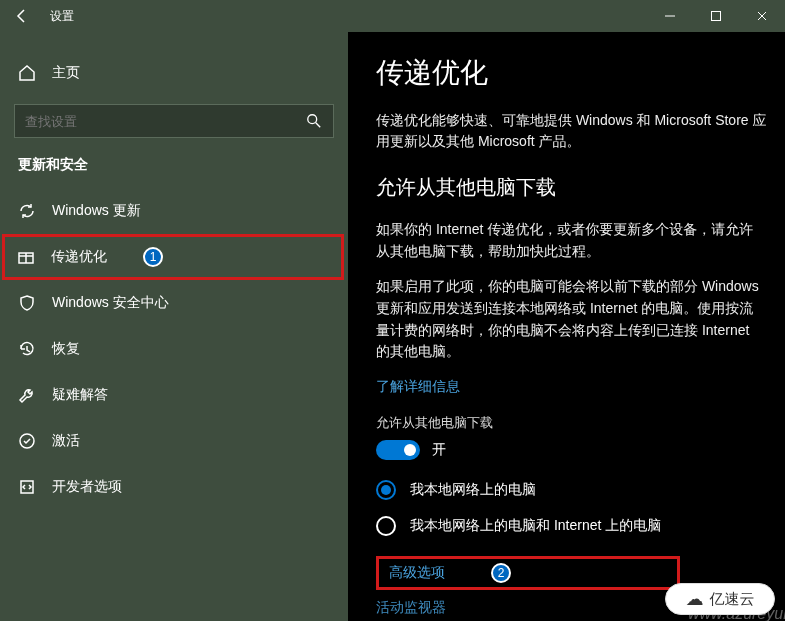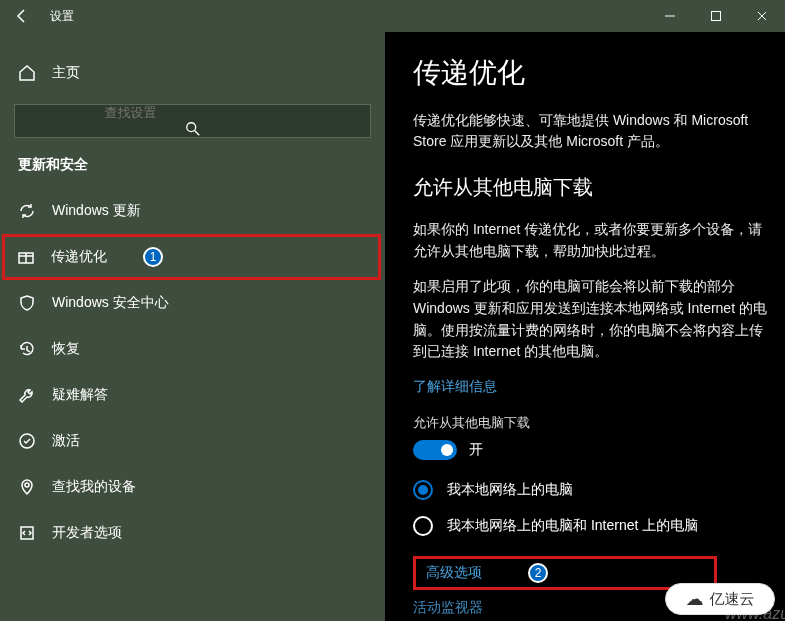--- a/index.html
+++ b/index.html
@@ -3,25 +3,25 @@
 <meta charset="utf-8">
 <style>
   * { box-sizing: border-box; margin: 0; padding: 0; font-family: "Microsoft YaHei", "Segoe UI", sans-serif; }
   body { width: 785px; height: 621px; background: #000; color: #fff; overflow: hidden; position: relative; }
   .titlebar { height: 32px; display: flex; align-items: center; background: #3e4d3e; }
   .back-btn { width: 44px; height: 32px; display:flex; align-items:center; justify-content:center; }
   .title-text { font-size: 12px; margin-left: 6px; }
   .win-controls { margin-left:auto; display:flex; }
   .win-btn { width:46px; height:32px; display:flex; align-items:center; justify-content:center; font-size:12px; }
   .container { display:flex; height: calc(621px - 32px); }
-  .sidebar { width: 385px; background: #3e4d3e; padding: 18px 0 0 0; overflow:hidden; }
+  .sidebar { width: 348px; background: #3e4d3e; padding: 18px 0 0 0; overflow:hidden; }
   .home-row, .side-item { display:flex; align-items:center; height:46px; padding-left:18px; gap:16px; cursor:pointer; }
   .home-row { margin-bottom: 8px; }
   .home-row span.label, .side-item span.label { font-size:14px; }
-  .search-box { margin: 0 14px 18px 14px; height:34px; background:#2f3a2f; border:1px solid #5b6b5b; display:flex; align-items:center; padding:0 10px; color:#ccc;flex-direction:column; }
+  .search-box { margin: 0 14px 18px 14px; height:34px; background:#2f3a2f; border:1px solid #5b6b5b; display:flex; align-items:center; padding:0 10px; color:#ccc; }
   .search-box input { flex:1; background:transparent; border:none; outline:none; color:#ccc; font-size:13px; }
   .section-title { padding-left:18px; font-size:14px; font-weight:600; margin-bottom:14px; }
   .side-item.selected { border:3px solid #d21b1b; border-right:3px solid #d21b1b; margin:0 4px 0 2px; padding-left:12px; }
   .badge { width:20px; height:20px; border-radius:50%; background:#0067c0; border:2px solid #fff; display:flex; align-items:center; justify-content:center; font-size:12px; margin-left:20px; }
   .icon { width:18px; height:18px; display:inline-flex; align-items:center; justify-content:center; flex-shrink:0; }
   .icon svg { stroke:#fff; fill:none; stroke-width:1.5; }
   .content { flex:1; background:#000; padding: 22px 18px 0 28px; overflow:hidden; position:relative; }
   h1 { font-size:28px; font-weight:400; margin-bottom:18px; }
   .desc { font-size:14px; line-height:1.5; color:#eee; margin-bottom:22px; }
   h2 { font-size:20px; font-weight:400; margin-bottom:18px; }
@@ -147,29 +147,20 @@
     <div class="side-item">
       <span class="icon">
           <svg viewBox="0 0 18 18" width="18" height="18">
             <circle cx="9" cy="9" r="7"></circle>
             <path d="M6 9l2 2 4-4"></path>
           </svg>
         </span>
       <span class="label">激活</span>
     </div>
 
-    <div class="side-item">
-      <span class="icon">
-          <svg viewBox="0 0 18 18" width="18" height="18">
-            <path d="M9 2a5 5 0 0 1 5 5c0 4-5 9-5 9S4 11 4 7a5 5 0 0 1 5-5z"></path>
-            <circle cx="9" cy="7" r="2"></circle>
-          </svg>
-        </span>
-      <span class="label">查找我的设备</span>
-    </div>
 
     <div class="side-item">
       <span class="icon">
           <svg viewBox="0 0 18 18" width="18" height="18">
             <rect x="3" y="3" width="12" height="12"></rect>
             <path d="M7 7l-2 2 2 2M11 7l2 2-2 2"></path>
           </svg>
         </span>
       <span class="label">开发者选项</span>
     </div>

